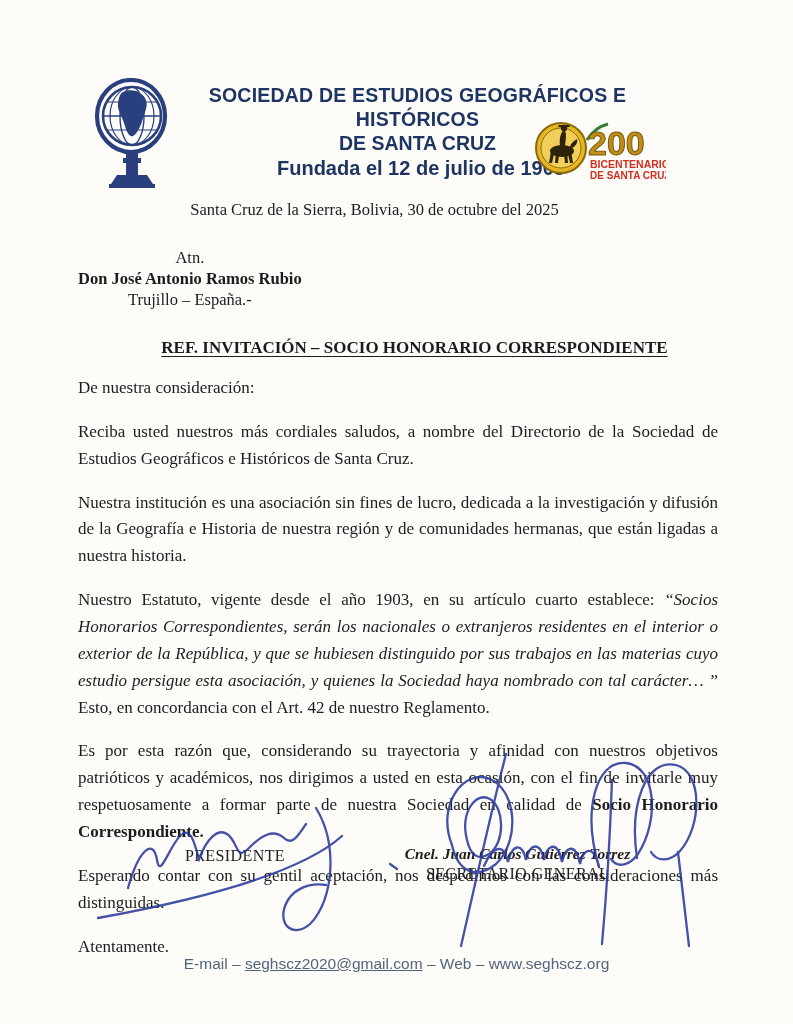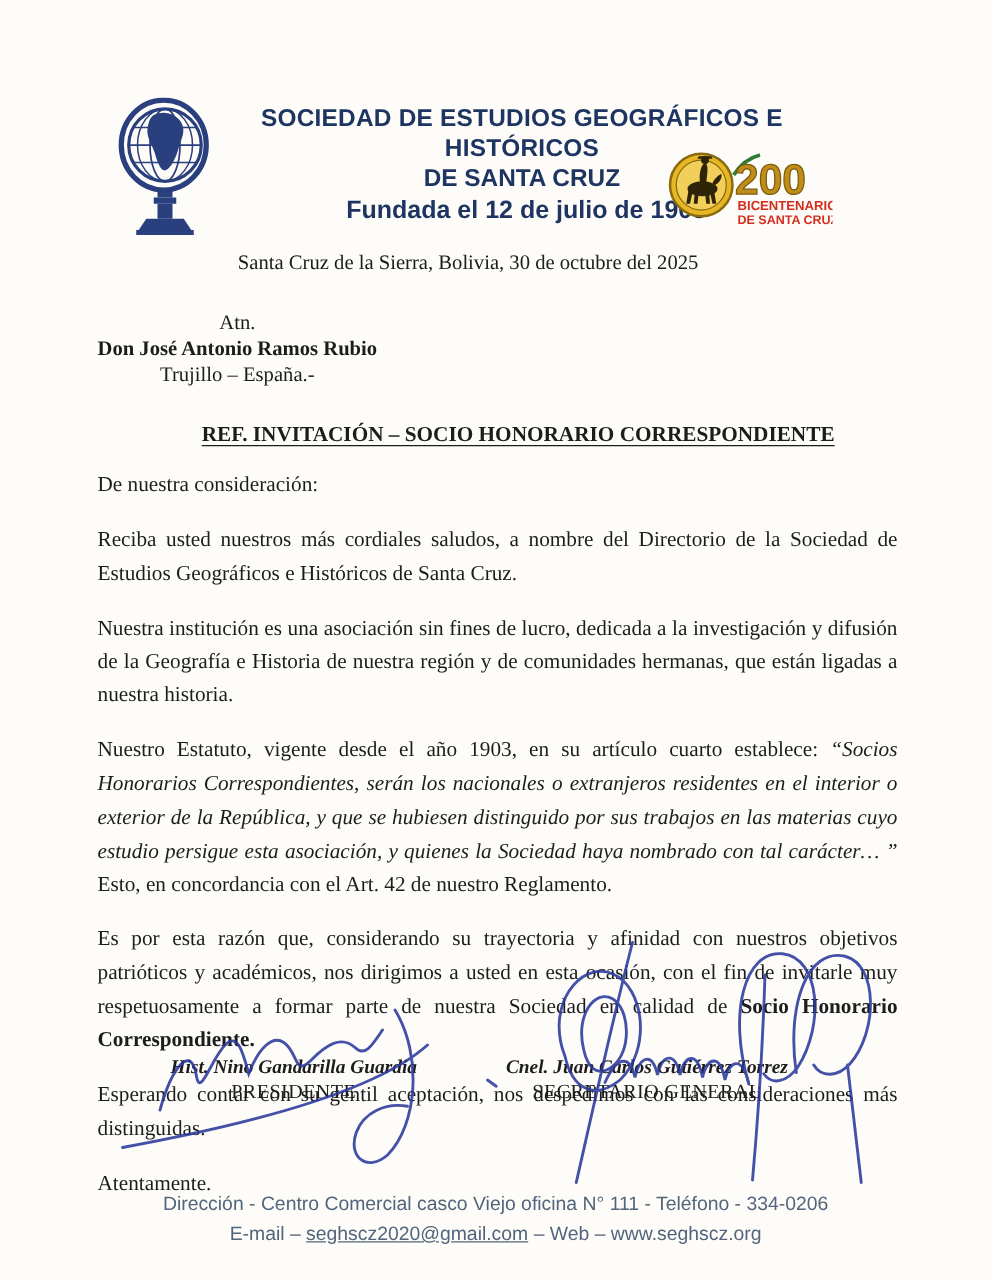--- a/index.html
+++ b/index.html
@@ -140,21 +140,20 @@
     <p>Nuestra institución es una asociación sin fines de lucro, dedicada a la investigación y difusión de la Geografía e Historia de nuestra región y de comunidades hermanas, que están ligadas a nuestra historia.</p>
     <p><span>Nuestro Estatuto, vigente desde el año 1903, en su artículo cuarto establece: </span><span class="quote-italic">“Socios Honorarios Correspondientes, serán los nacionales o extranjeros residentes en el interior o exterior de la República, y que se hubiesen distinguido por sus trabajos en las materias cuyo estudio persigue esta asociación, y quienes la Sociedad haya nombrado con tal carácter… ”</span><span> Esto, en concordancia con el Art. 42 de nuestro Reglamento.</span></p>
     <p><span>Es por esta razón que, considerando su trayectoria y afinidad con nuestros objetivos patrióticos y académicos, nos dirigimos a usted en esta ocasión, con el fin de invitarle muy respetuosamente a formar parte de nuestra Sociedad en calidad de </span><span class="bold-inline">Socio Honorario Correspondiente.</span></p>
     <p>Esperando contar con su gentil aceptación, nos despedimos con las consideraciones más distinguidas.</p>
     <p class="closing">Atentamente.</p>
   </div>
 
   <div class="sig-area">
 
     <div class="sig-block sig-left">
-      <div class="sig-name">Hist. Nino Gandarilla Guardia</div>
       <div class="sig-title">PRESIDENTE</div>
     </div>
 
     <div class="sig-block sig-right">
       <div class="sig-name">Cnel. Juan Carlos Gutiérrez Torrez</div>
       <div class="sig-title">SECRETARIO GENERAL</div>
     </div>
 
     <svg class="sig-ink" viewBox="0 0 640 205" xmlns="http://www.w3.org/2000/svg">
       <g stroke="#2b3a9c" stroke-width="2.3" fill="none" stroke-linecap="round" opacity="0.88">
@@ -170,17 +169,16 @@
         <path d="M394 116 C404 94 414 94 418 112 C422 94 432 92 436 110 C440 93 450 91 454 110 C458 93 468 91 472 112 C476 95 486 93 490 114 C494 97 504 95 509 117"></path>
         <path d="M509 117 C492 60 506 10 536 13 C566 16 570 70 548 104 C540 115 528 119 521 109"></path>
         <path d="M547 108 C539 54 556 8 586 15 C613 22 612 76 590 101 C580 112 567 112 561 102"></path>
         <path d="M522 30 C520 90 516 150 512 194"></path>
         <path d="M588 102 C592 135 596 168 599 196"></path>
       </g>
     </svg>
   </div>
 
   <div class="footer">
-    <div>Dirección - Centro Comercial casco Viejo oficina N° 111 - Teléfono - 334-0206</div>
     <div><span>E-mail – </span><span class="email">seghscz2020@gmail.com</span><span> – Web – </span><span>www.seghscz.org</span></div>
   </div>
 
 </div>
 
 </body></html>

